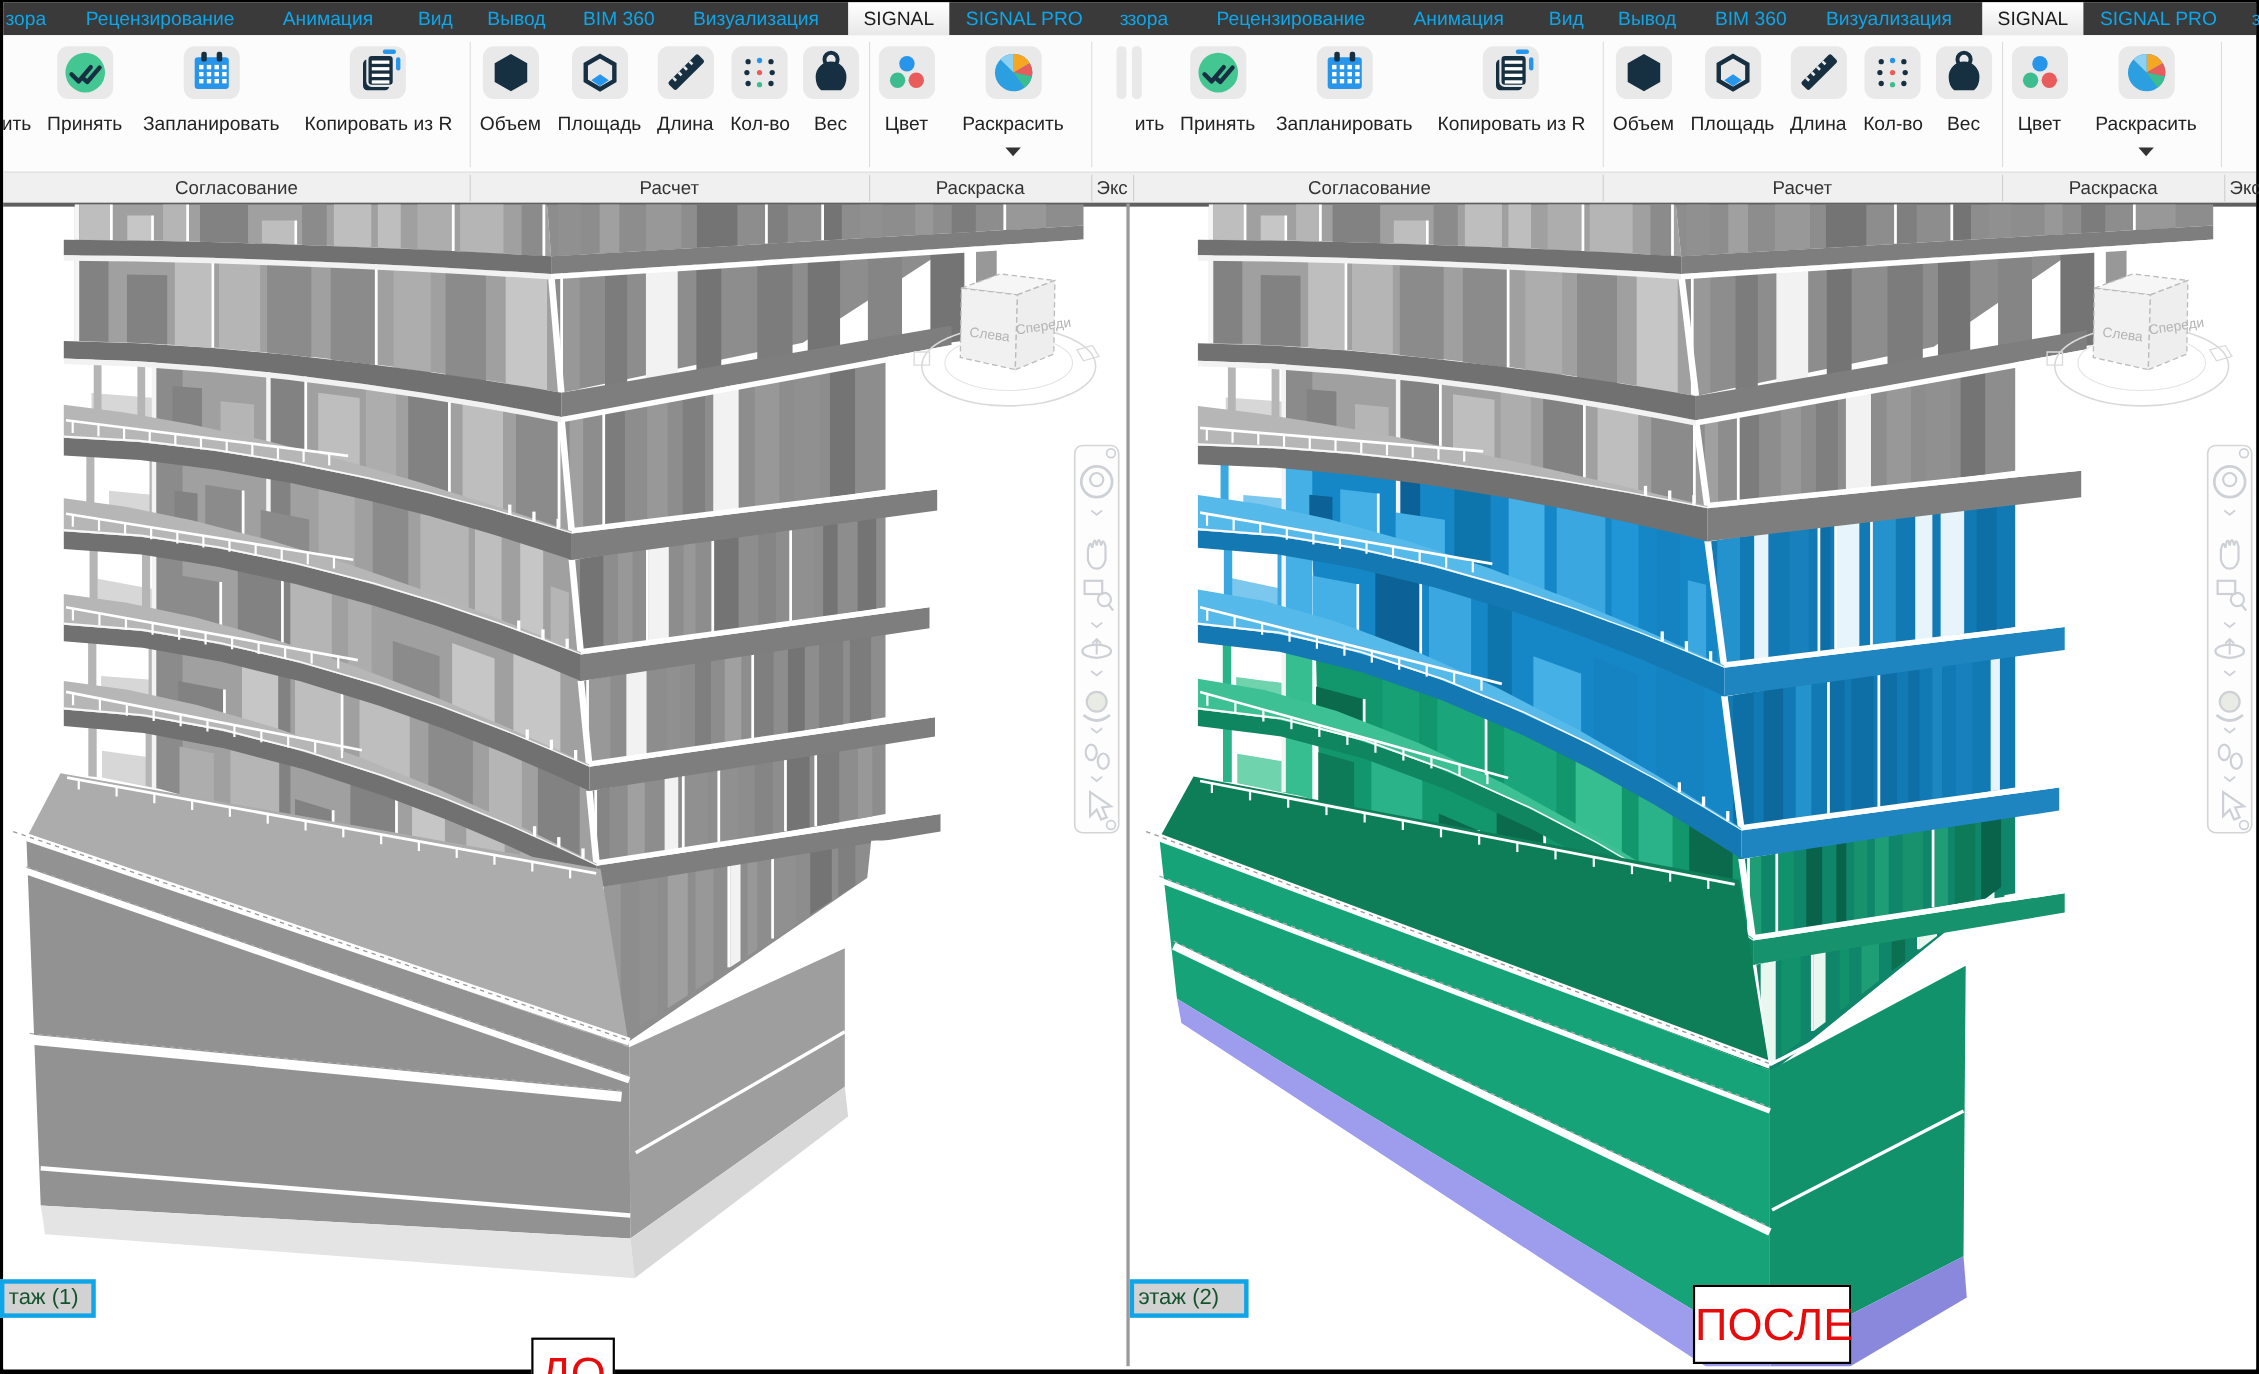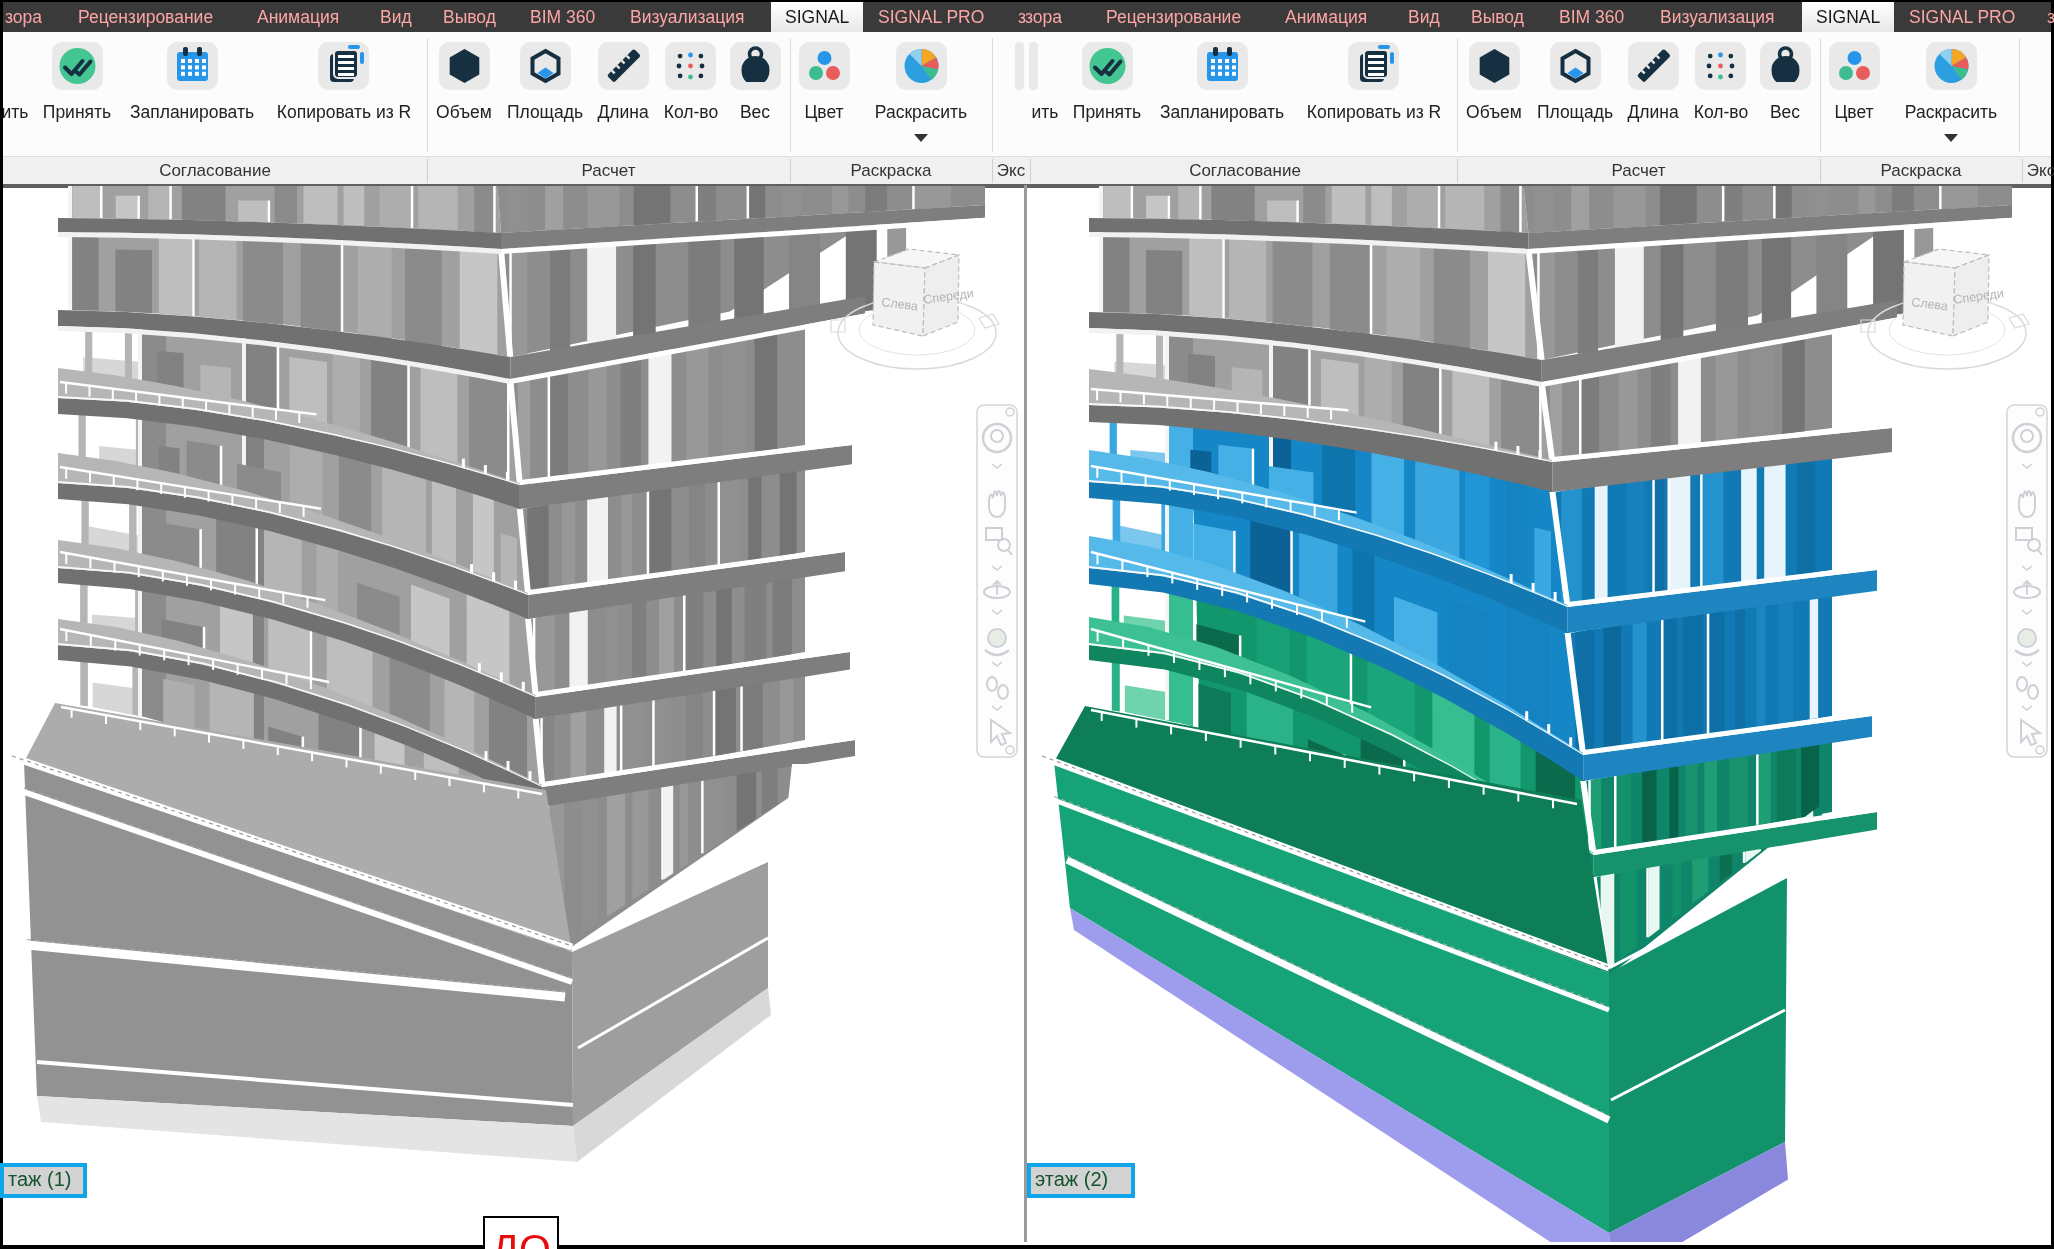--- a/index.html
+++ b/index.html
@@ -1,18 +1,18 @@
 <!DOCTYPE html>
 <html><head><meta charset="utf-8"><style>
 *{margin:0;padding:0;box-sizing:border-box}
 html,body{width:2054px;height:1249px;overflow:hidden;background:#000;
  font-family:"Liberation Sans",sans-serif}
 #frame{position:absolute;left:3px;top:2px;width:2048px;height:1242px;background:#fff}
 #tabbar{position:absolute;left:0;top:0;width:100%;height:30px;background:#3a3a3a}
-.tab{position:absolute;top:0;height:30px;line-height:30px;color:#fca5a5;font-size:17.5px;white-space:nowrap}
+.tab{position:absolute;top:0;height:30px;line-height:30px;color:#0ea5e9;font-size:17.5px;white-space:nowrap}
 .tabsel{position:absolute;top:0;height:30px;line-height:30px;color:#1a1a1a;font-size:17.5px;
  background:linear-gradient(#fff,#e8e8e8);padding:0 14px;white-space:nowrap}
 #ribbon{position:absolute;left:0;top:30px;width:100%;height:124px;background:#fcfcfc}
 #groups{position:absolute;left:0;top:154px;width:100%;height:28px;background:#f0f0f0;border-top:1px solid #ddd}
 .glab{position:absolute;top:0;height:28px;line-height:27px;text-align:center;color:#333;font-size:17px;overflow:hidden}
 .gsep{position:absolute;top:2px;width:1px;height:24px;background:#cfcfcf}
 .rsep{position:absolute;top:6px;width:1px;height:114px;background:#dcdcdc}
 #viewline{position:absolute;left:0;top:182px;width:100%;height:4px;background:#606060}
 #view{position:absolute;left:0;top:186px;width:100%;height:1057px;background:#fff}
 #divider{position:absolute;left:1021px;top:183px;width:3px;height:1057px;background:#9a9a9a}
@@ -957,12 +957,13 @@
       <div class="glab" style="left:1030px;width:424px">Согласование</div>
       <div class="gsep" style="left:1817px"></div>
       <div class="glab" style="left:1454px;width:363px">Расчет</div>
       <div class="gsep" style="left:2019px"></div>
       <div class="glab" style="left:1817px;width:202px">Раскраска</div>
       <div class="glab" style="left:2019px;width:38px">Экс</div>
     </div>
  <div class="floor" style="left:-3px;top:1161px;width:87px">таж (1)</div>
  <div class="floor" style="left:1024px;top:1161px;width:108px">этаж (2)</div>
  <div class="lbl" style="left:480px;top:1214px;width:76px;height:65px;line-height:62px">ДО</div>
+ <div class="lbl" style="left:1536px;top:1166px;width:144px;height:72px;line-height:69px">ПОСЛЕ</div>
 </div>
 </body></html>

